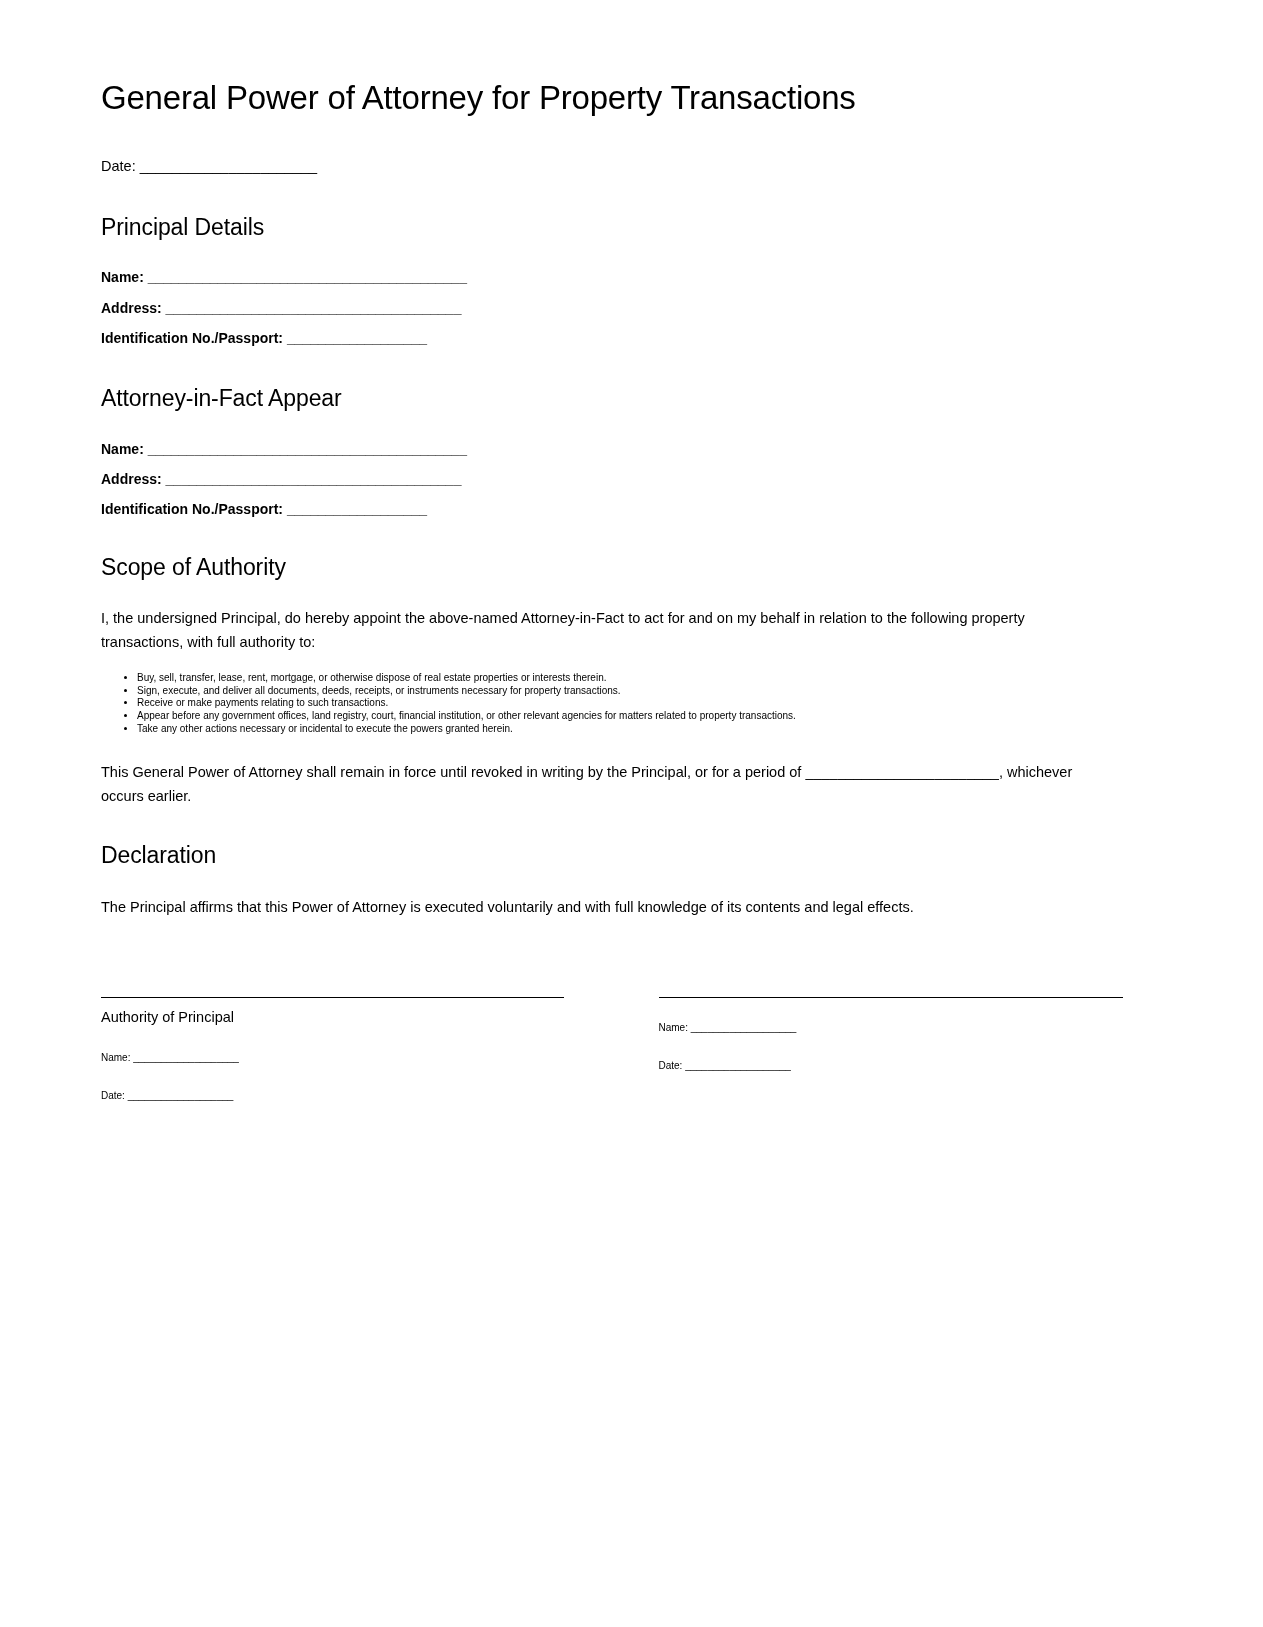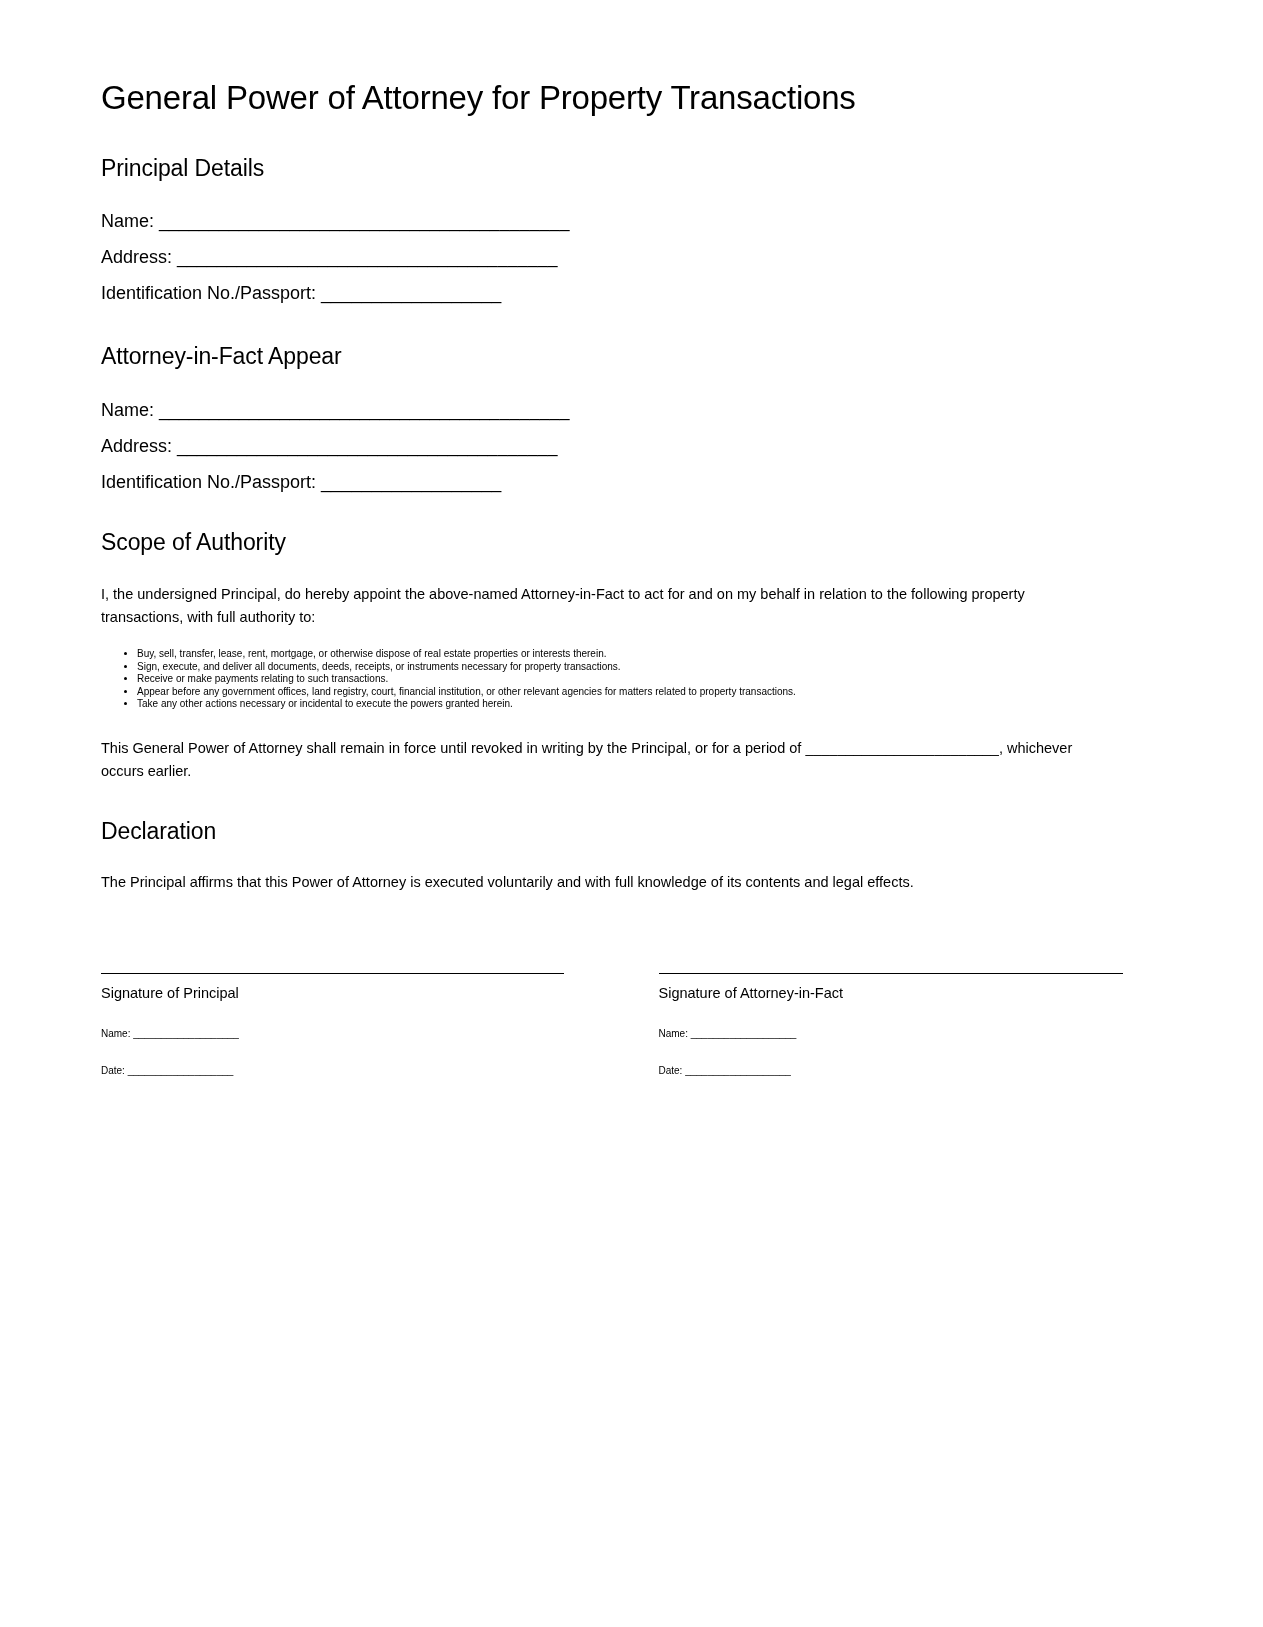--- a/index.html
+++ b/index.html
@@ -38,24 +38,25 @@
     font-size: 23px;
     font-weight: 400;
     line-height: 1.2;
     margin: 37px 0 0 0;
     letter-spacing: -0.1px;
   }
   h2.section-heading.tight {
     margin-top: 34px;
   }
   .field-row {
-    font-size: 18px;
+    font-size: 14px;
     line-height: 1.45;
     margin: 10px 0 0 0;
     white-space: pre;
+    font-weight: bold;
   }
   .field-row.first {
     margin-top: 26px;
   }
   p.body-text {
     font-size: 14.5px;
     line-height: 1.62;
     margin: 26px 0 0 0;
     max-width: 1003px;
   }
@@ -101,20 +102,21 @@
     white-space: pre;
   }
 </style>
 </head>
 <body>
 
 <div class="page">
 
   <h1 class="doc-title">General Power of Attorney for Property Transactions</h1>
 
+  <div class="date-line">Date: ______________________</div>
 
   <h2 class="section-heading">Principal Details</h2>
   <div class="field-row first">Name: _________________________________________</div>
   <div class="field-row">Address: ______________________________________</div>
   <div class="field-row">Identification No./Passport: __________________</div>
 
   <h2 class="section-heading">Attorney-in-Fact Appear</h2>
   <div class="field-row first">Name: _________________________________________</div>
   <div class="field-row">Address: ______________________________________</div>
   <div class="field-row">Identification No./Passport: __________________</div>
@@ -130,25 +132,24 @@
   </ul>
 
   <p class="body-text">This General Power of Attorney shall remain in force until revoked in writing by the Principal, or for a period of ________________________, whichever occurs earlier.</p>
 
   <h2 class="section-heading tight">Declaration</h2>
   <p class="body-text">The Principal affirms that this Power of Attorney is executed voluntarily and with full knowledge of its contents and legal effects.</p>
 
   <div class="sig-block">
     <div class="sig-col">
       <div class="sig-rule"></div>
-      <div class="sig-label">Signature of Principal</div>
+      <div class="sig-label">Authority of Principal</div>
       <div class="sig-field">Name: ___________________</div>
       <div class="sig-field">Date: ___________________</div>
     </div>
     <div class="sig-col right">
       <div class="sig-rule"></div>
-      <div class="sig-label">Signature of Attorney-in-Fact</div>
       <div class="sig-field">Name: ___________________</div>
       <div class="sig-field">Date: ___________________</div>
     </div>
   </div>
 
 </div>
 
 </body></html>

